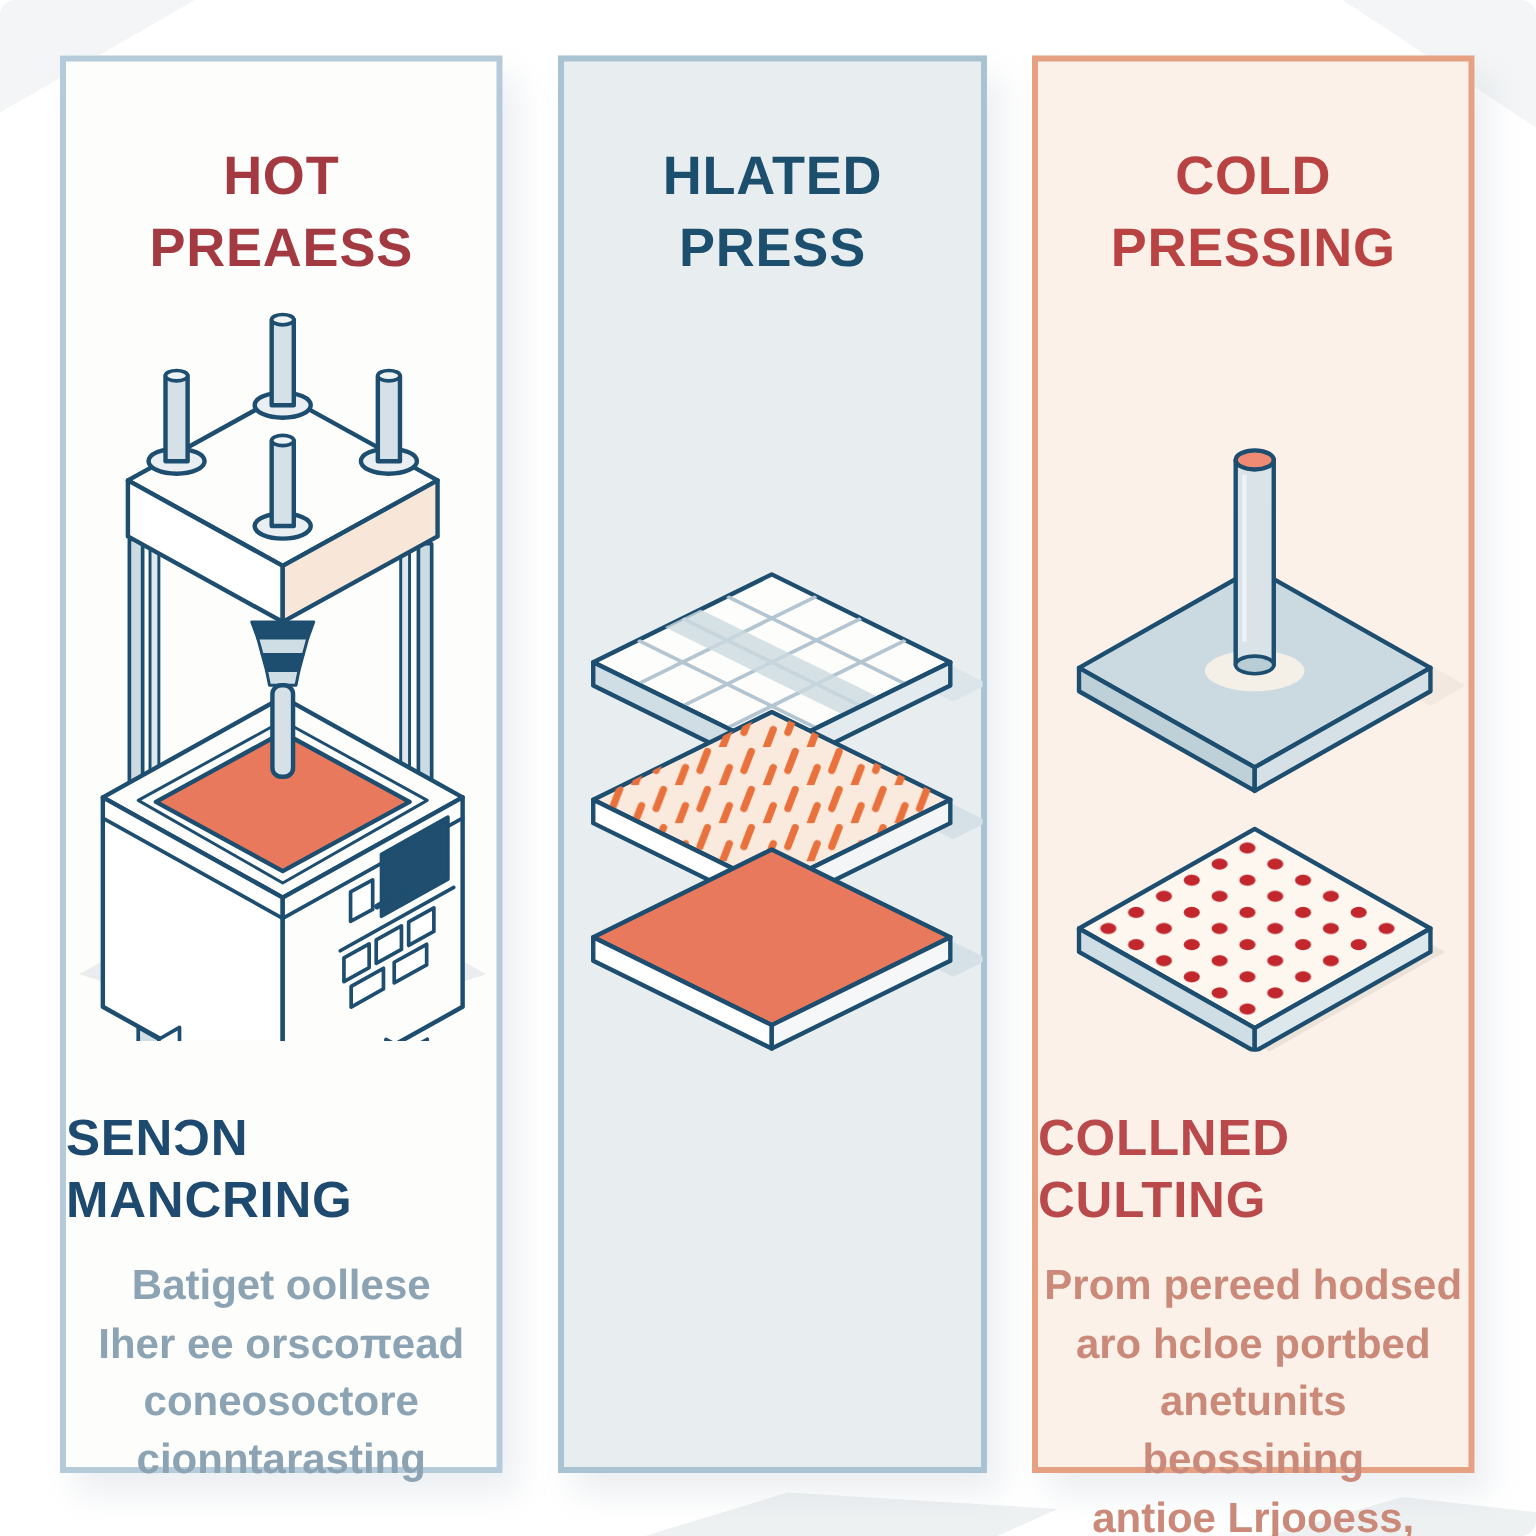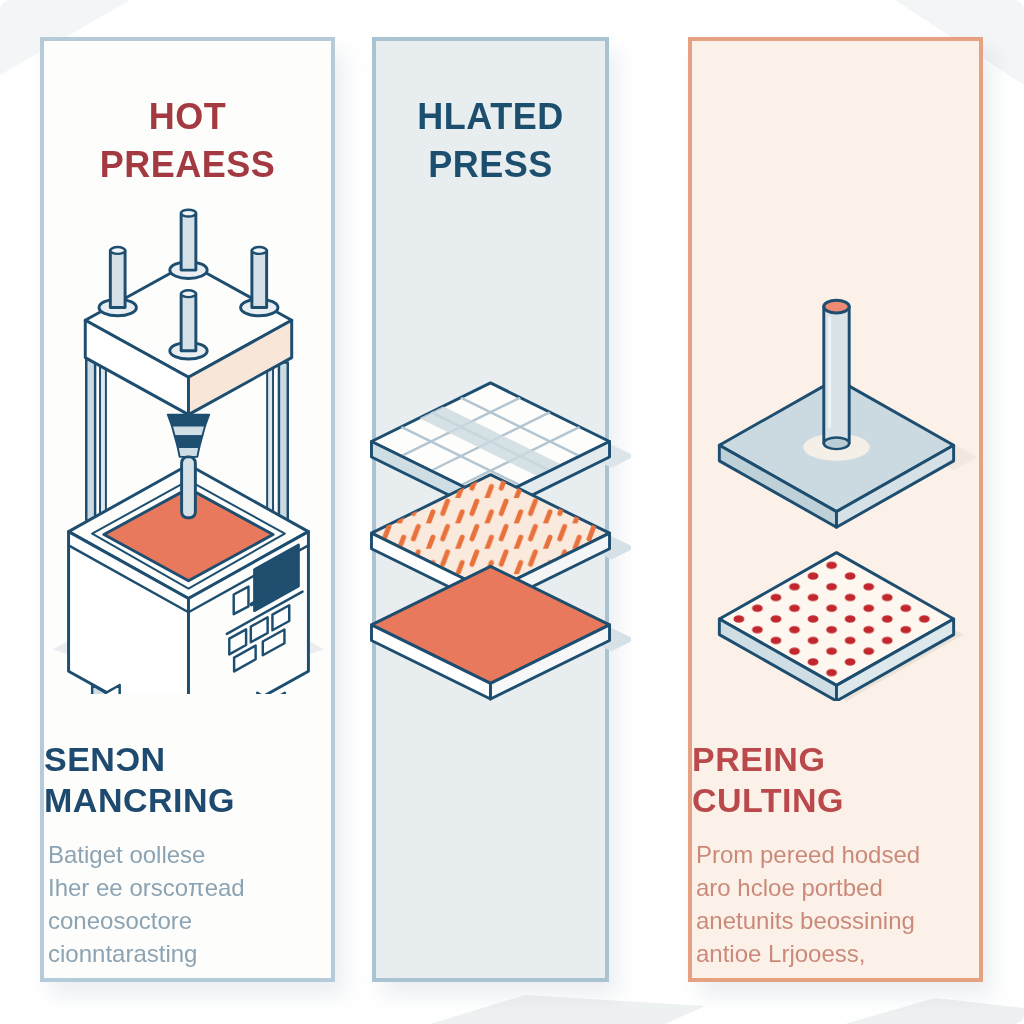--- a/index.html
+++ b/index.html
@@ -8,22 +8,22 @@
   .bg-decor{position:absolute;inset:0;width:1024px;height:1024px;}
   .panel{position:absolute;top:37px;height:945px;box-sizing:border-box;
          background:var(--c-bg);border:4px solid var(--c-border);
          box-shadow:10px 14px 20px rgba(160,176,190,.20);}
   .title{position:absolute;top:52px;left:0;right:0;margin:0;text-align:center;
          font-size:36px;font-weight:bold;letter-spacing:.5px;line-height:1.32;
          color:var(--c-title);white-space:pre-line;}
   .heading{position:absolute;top:698px;left:0;right:0;margin:0;
            font-size:34px;font-weight:bold;letter-spacing:.5px;line-height:1.22;
            color:var(--c-heading);white-space:pre-line;}
-  .bodytext{position:absolute;top:797px;left:4px;right:4px;margin:0;text-align:left;
-            font-size:24px;line-height:1.38;color:var(--c-body);white-space:pre-line;}
+  .bodytext{position:absolute;top:797px;left:4px;right:4px;margin:0;text-align:center;
+            font-size:28px;line-height:1.38;color:var(--c-body);white-space:pre-line;font-weight:bold;}
   .illus{position:absolute;left:50%;transform:translateX(-50%);}
   .illus-machine{top:166px;width:290px;height:487px;}
   .illus-layers{top:330px;width:280px;height:337px;}
   .illus-cold{top:250px;width:288px;height:410px;}
 </style>
 </head>
 <body>
 
 <div class="canvas">
 
@@ -121,21 +121,21 @@
     </svg>
 
     <h3 class="heading">SENƆN
 MANCRING</h3>
     <p class="bodytext">Batiget oollese
 Iher ee orscoπead
 coneosoctore
 cionntarasting</p>
   </section>
 
-  <section class="panel" style="left: 372px; width: 237px; --c-bg: #e8edef; --c-border: #a9c3d3; --c-title: #1c4f6e; --c-heading: #1d4a6e; --c-body: #7f99ab;">
+  <section class="panel" style="left: 372px; width: 286px; --c-bg: #e8edef; --c-border: #a9c3d3; --c-title: #1c4f6e; --c-heading: #1d4a6e; --c-body: #7f99ab;">
     <h2 class="title">HLATED
 PRESS</h2>
 
     <svg class="illus illus-layers" viewBox="0 0 287 345" aria-hidden="true">
       <defs>
         <clipPath id="clipP1">
             <polygon points="143,12 265,72 143,132 21,72"></polygon>
           </clipPath>
         <clipPath id="clipP2">
             <polygon points="143,106 265,166 143,226 21,166"></polygon>
@@ -178,20 +178,22 @@
           <polygon points="143,200 265,260 143,320 21,260" fill="#e8795c" stroke-width="3"></polygon>
           <polygon points="21,260 143,320 143,336 21,276" fill="#ffffff" stroke-width="3"></polygon>
           <polygon points="143,320 265,260 265,276 143,336" fill="#f6f7f8" stroke-width="3"></polygon>
         </g>
       </g>
     </svg>
 
   </section>
 
   <section class="panel" style="left: 688px; width: 295px; --c-bg: #fbf1e9; --c-border: #e6a183; --c-title: #b94343; --c-heading: #b9494b; --c-body: #cb8a79;">
+    <h2 class="title">COLD
+PRESSING</h2>
 
     <svg class="illus illus-cold" viewBox="0 0 295 420" aria-hidden="true">
       <defs>
         <clipPath id="clipDots">
             <polygon points="148,268 268,336 148,404 28,336"></polygon>
           </clipPath>
         <pattern id="dots" width="38" height="22" patternUnits="userSpaceOnUse">
           <ellipse cx="10" cy="6" rx="5.5" ry="3.8" fill="#c1272d"></ellipse>
           <ellipse cx="29" cy="17" rx="5.5" ry="3.8" fill="#c1272d"></ellipse>
         </pattern>
@@ -219,21 +221,21 @@
           <polygon points="148,268 268,336 148,404 28,336" fill="#fdf7f0"></polygon>
           <g clip-path="url(#clipDots)" stroke="none">
               <rect x="28" y="268" width="240" height="136" fill="url(#dots)"></rect>
             </g>
           <polygon points="28,336 148,404 148,420 28,352" fill="#cfdde4"></polygon>
           <polygon points="148,404 268,336 268,352 148,420" fill="#dde8ec"></polygon>
         </g>
       </g>
     </svg>
 
-    <h3 class="heading">PREING
+    <h3 class="heading">COLLNED
 CULTING</h3>
     <p class="bodytext">Prom pereed hodsed
 aro hcloe portbed
 anetunits beossining
 antioe Lrjooess,</p>
   </section>
 
 </div>
 
 </body></html>

